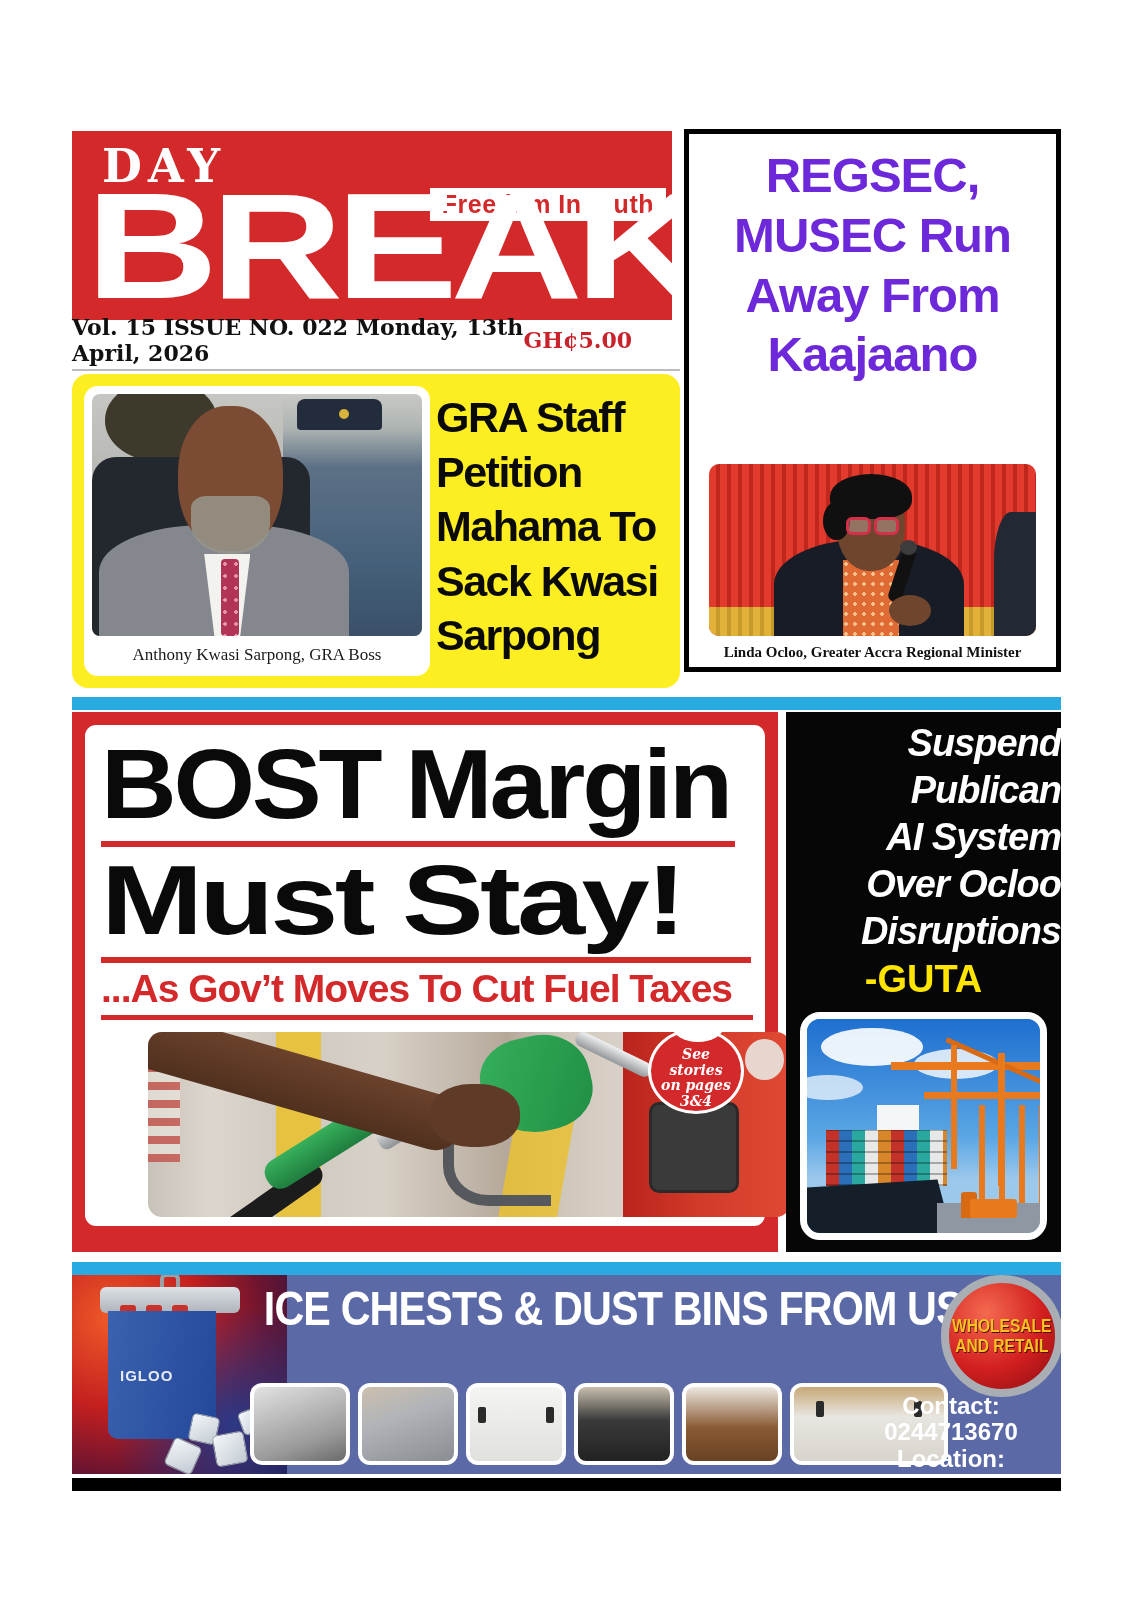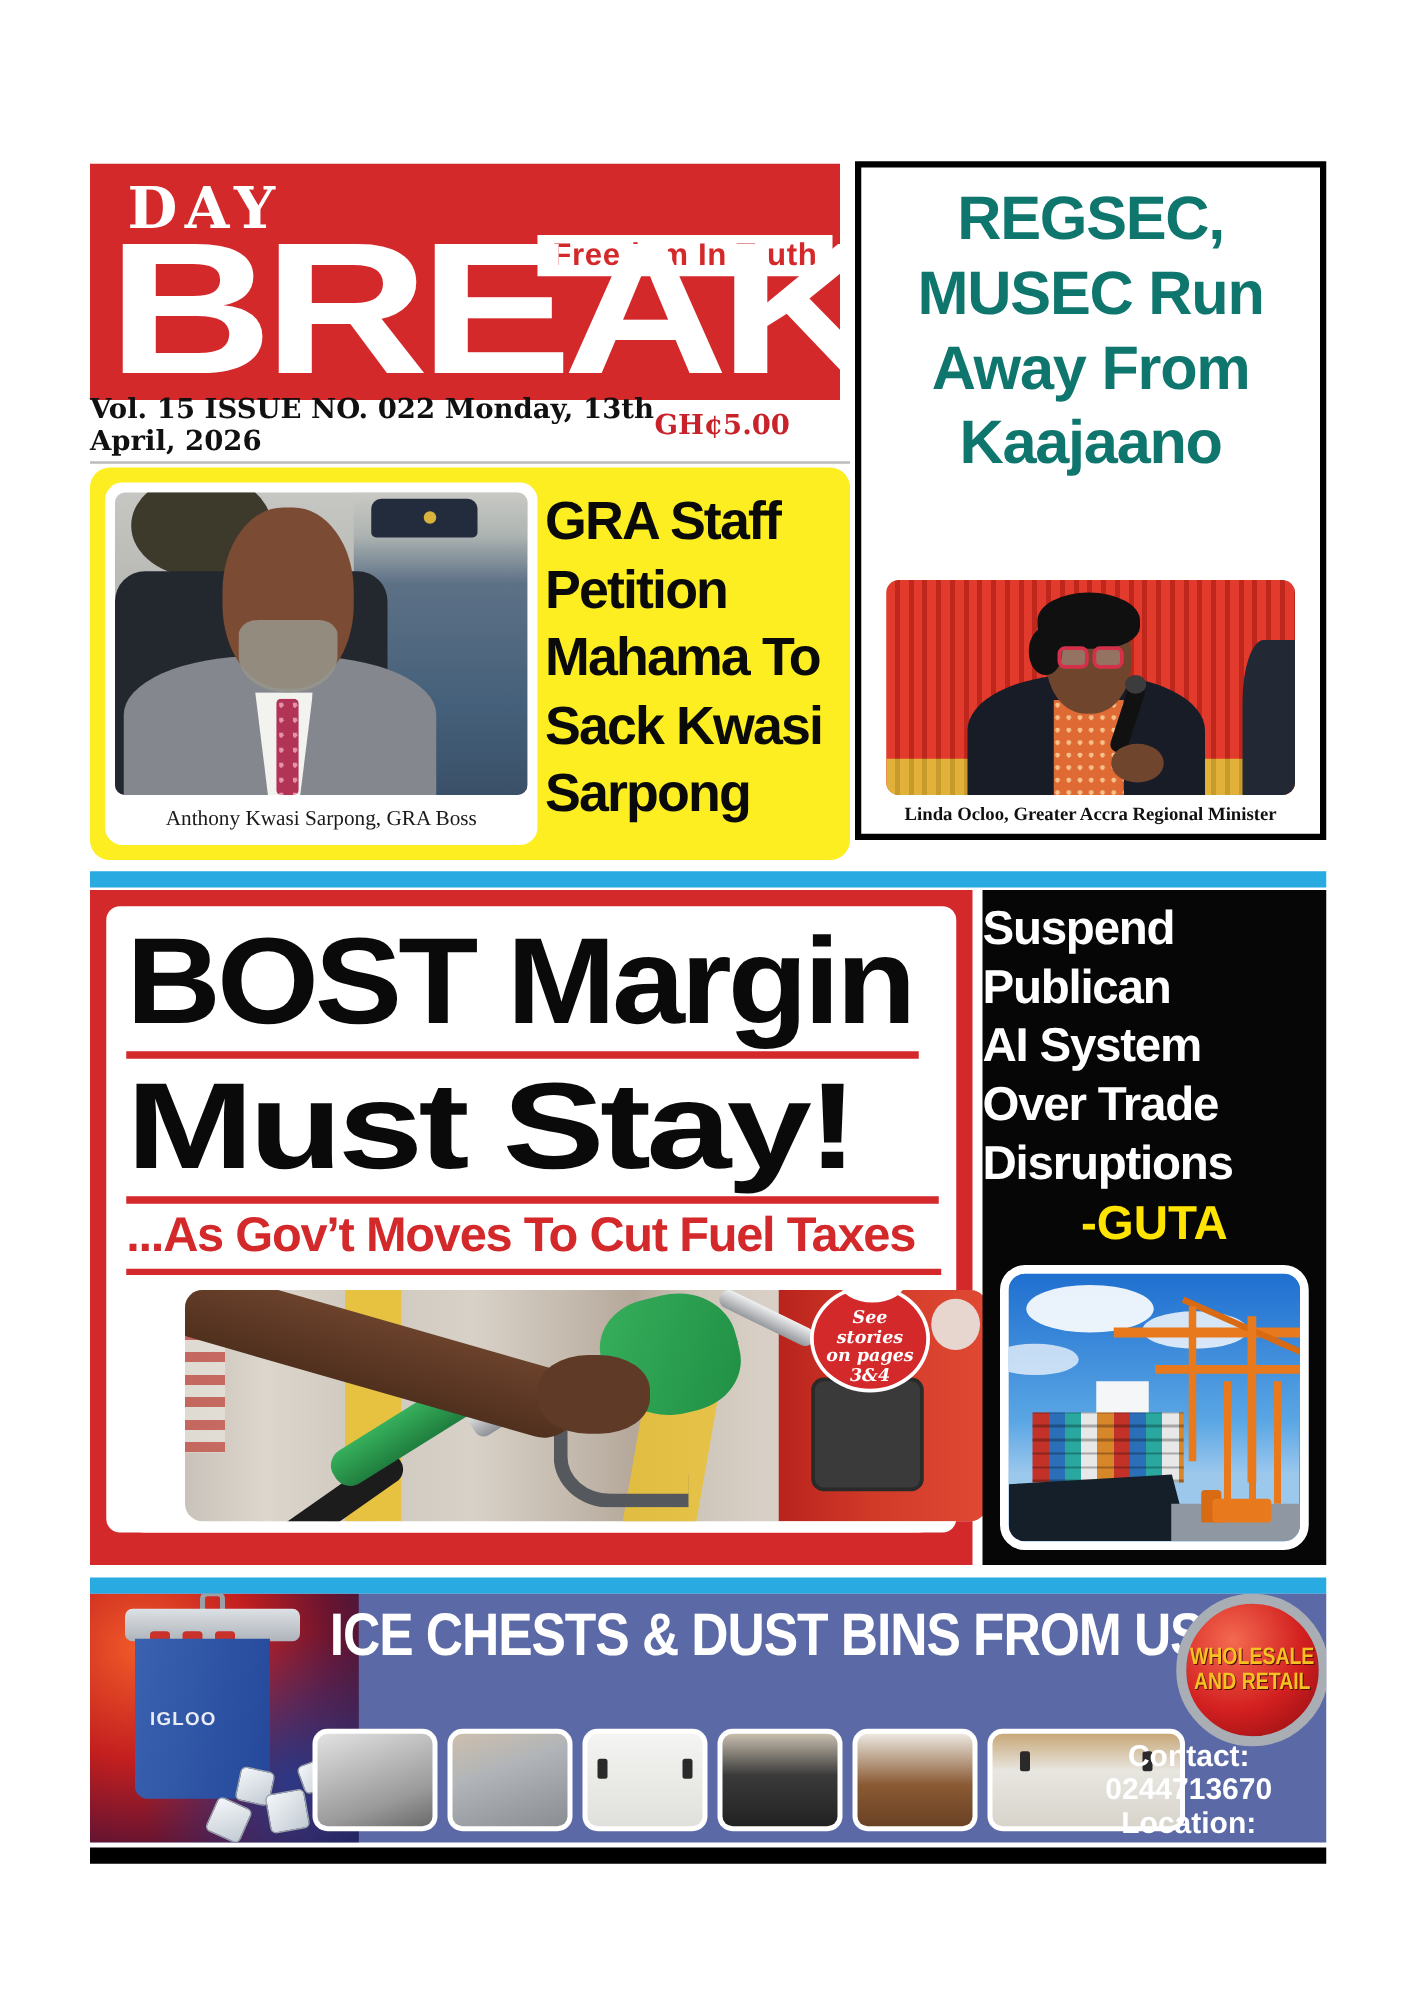--- a/index.html
+++ b/index.html
@@ -44,21 +44,21 @@
   .gra-beard{left:30%;top:42%;width:24%;height:24%;background:#96968c;opacity:.85;
              border-radius:20% 20% 50% 50%;}
   .gra-caption{width:330px;height:38px;display:flex;align-items:center;justify-content:center;
                font-family:"Liberation Serif",serif;font-size:17px;color:#1a1a1a;}
   .gra-headline{left:364px;top:16px;width:240px;color:#0a0a0a;font-weight:bold;
                 font-size:43px;line-height:1.27;letter-spacing:-1.5px;}
 
   
   .regsec-box{left:684px;top:129px;width:377px;height:543px;background:#fff;border:5px solid #000;
               box-sizing:border-box;}
-  .regsec-headline{left:0;top:12px;width:100%;text-align:center;color:#0f766e;font-weight:bold;
+  .regsec-headline{left:0;top:12px;width:100%;text-align:center;color:#6d28d9;font-weight:bold;
                    font-size:49px;line-height:1.22;letter-spacing:-1px;}
   .regsec-photo{left:20px;top:330px;width:327px;height:172px;border-radius:10px;overflow:hidden;
                 background:repeating-linear-gradient(90deg,#e23a2c 0 7px,#bf271c 7px 11px);}
   .linda-yellowband{left:0;bottom:0;width:100%;height:17%;
                 background:repeating-linear-gradient(90deg,#e2b13a 0 7px,#c79a2c 7px 11px);}
   .linda-person2{right:0;bottom:0;width:13%;height:72%;background:#232835;border-radius:40% 0 0 0;}
   .linda-blazer{left:20%;bottom:0;width:58%;height:56%;background:#171c26;border-radius:46% 46% 0 0;}
   .linda-blouse{left:41%;bottom:0;width:17%;height:44%;
                 background:radial-gradient(circle 2px at 3px 4px,#f6c08a 92%,transparent),#e06a33;
                 background-size:9px 10px;}
@@ -122,22 +122,22 @@
             border-radius:40px;transform:rotate(16deg);}
   .fuel-hand{left:44%;top:28%;width:14%;height:34%;background:#5f3b27;border-radius:45%;}
   .fuel-badge{left:500px;top:-4px;width:96px;height:86px;background:#d4292b;border:3px solid #fff;
               border-radius:50%;overflow:hidden;color:#fff;text-align:center;
               font-family:"DejaVu Serif",serif;font-style:italic;font-weight:bold;font-size:14px;
               line-height:1.12;padding-top:16px;box-sizing:border-box;}
   .fuel-badge-notch{left:524px;top:-22px;width:52px;height:32px;background:#fff;border-radius:50%;}
 
   
   .guta-box{left:786px;top:712px;width:275px;height:540px;background:#060606;}
-  .guta-headline{left:0;top:8px;width:100%;text-align:left;color:#fff;font-weight:bold;
-                 font-size:38px;line-height:1.24;letter-spacing:-1px;}
+  .guta-headline{left:0;top:8px;width:100%;text-align:right;color:#fff;font-weight:bold;
+                 font-size:38px;line-height:1.24;letter-spacing:-1px;font-style:italic;}
   .guta-attr{left:0;top:246px;width:100%;text-align:center;color:#ffe400;font-weight:bold;font-size:38px;}
   .guta-frame{left:14px;top:300px;width:247px;height:228px;border:7px solid #fff;border-radius:20px;
               box-sizing:border-box;overflow:hidden;background:#2e7fd0;}
   .port-photo{position:relative;width:100%;height:100%;
               background:linear-gradient(180deg,#1f6fd0 0%,#5aa6e4 55%,#9cc8ec 75%);}
   .port-cloud1{left:6%;top:4%;width:44%;height:18%;background:#fff;border-radius:50%;opacity:.9;}
   .port-cloud2{left:46%;top:14%;width:36%;height:14%;background:#fff;border-radius:50%;opacity:.8;}
   .port-cloud3{left:-6%;top:26%;width:30%;height:12%;background:#fff;border-radius:50%;opacity:.7;}
   .port-crane-mast1{left:62%;top:12%;width:6px;height:58%;background:#e8791c;}
   .port-crane-mast2{left:82%;top:16%;width:7px;height:62%;background:#e8791c;}
@@ -308,21 +308,21 @@
         </div>
       </div>
     </div>
   </div>
 
   <div class="abs guta-box">
     <div class="abs guta-headline">
       <div>Suspend</div>
       <div>Publican</div>
       <div>AI System</div>
-      <div>Over Trade</div>
+      <div>Over Ocloo</div>
       <div>Disruptions</div>
     </div>
     <div class="abs guta-attr">-GUTA</div>
     <div class="abs guta-frame">
       <div class="port-photo">
         <div class="abs port-cloud1"></div>
         <div class="abs port-cloud2"></div>
         <div class="abs port-cloud3"></div>
         <div class="abs port-crane-boom1"></div>
         <div class="abs port-crane-boom2"></div>

